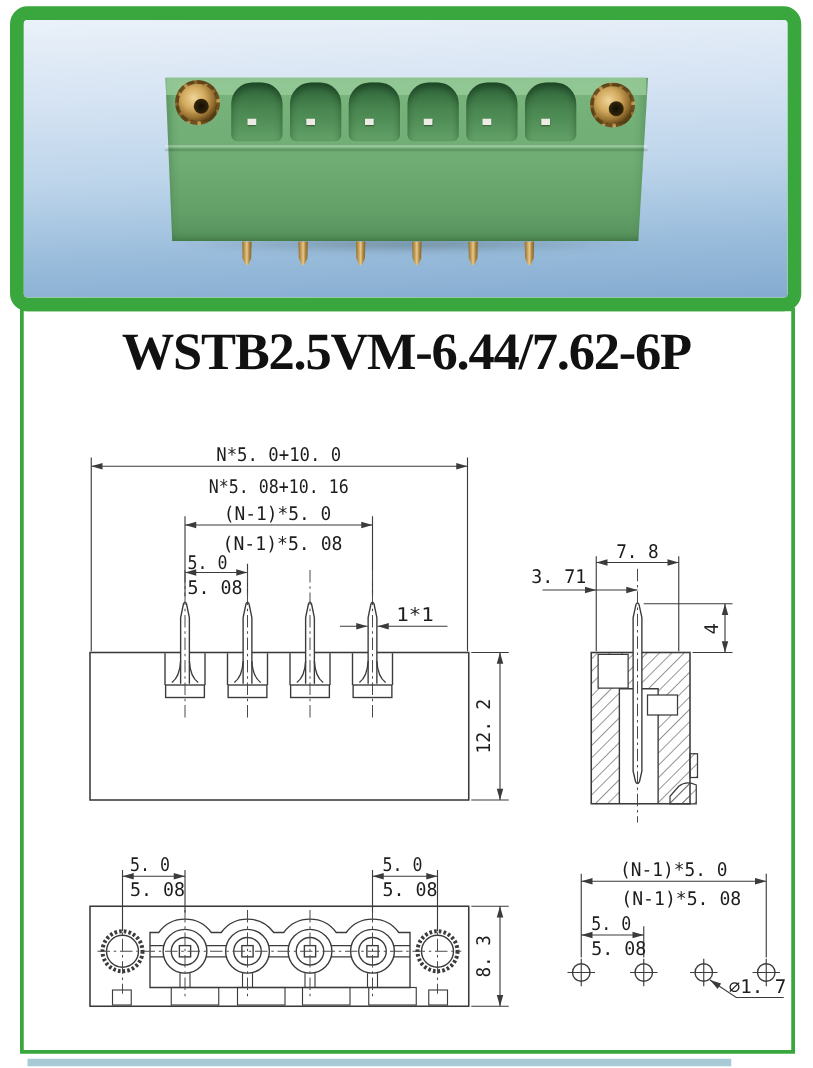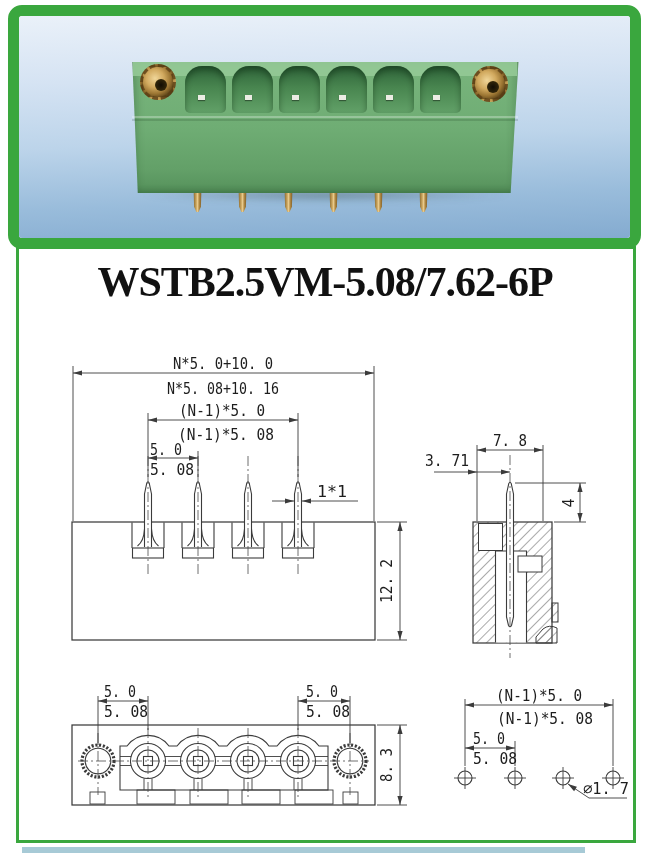--- a/index.html
+++ b/index.html
@@ -93,21 +93,21 @@
         </div>
       <div class="conn-pin" style="left:174px"></div>
       <div class="conn-pin" style="left:219px"></div>
       <div class="conn-pin" style="left:265px"></div>
       <div class="conn-pin" style="left:310px"></div>
       <div class="conn-pin" style="left:355px"></div>
       <div class="conn-pin" style="left:400px"></div>
     </div>
   </div>
 
-  <div class="page-title">WSTB2.5VM-5.08/7.62-6P</div>
+  <div class="page-title">WSTB2.5VM-6.44/7.62-6P</div>
 
   <svg class="drawing-svg" viewBox="0 0 650 854">
     <defs>
       <pattern id="hatch" width="7" height="7" patternUnits="userSpaceOnUse" patternTransform="rotate(45)">
         <line x1="0" y1="0" x2="0" y2="7" stroke="#555" stroke-width="1"></line>
       </pattern>
     </defs>
 
     <g>
 

